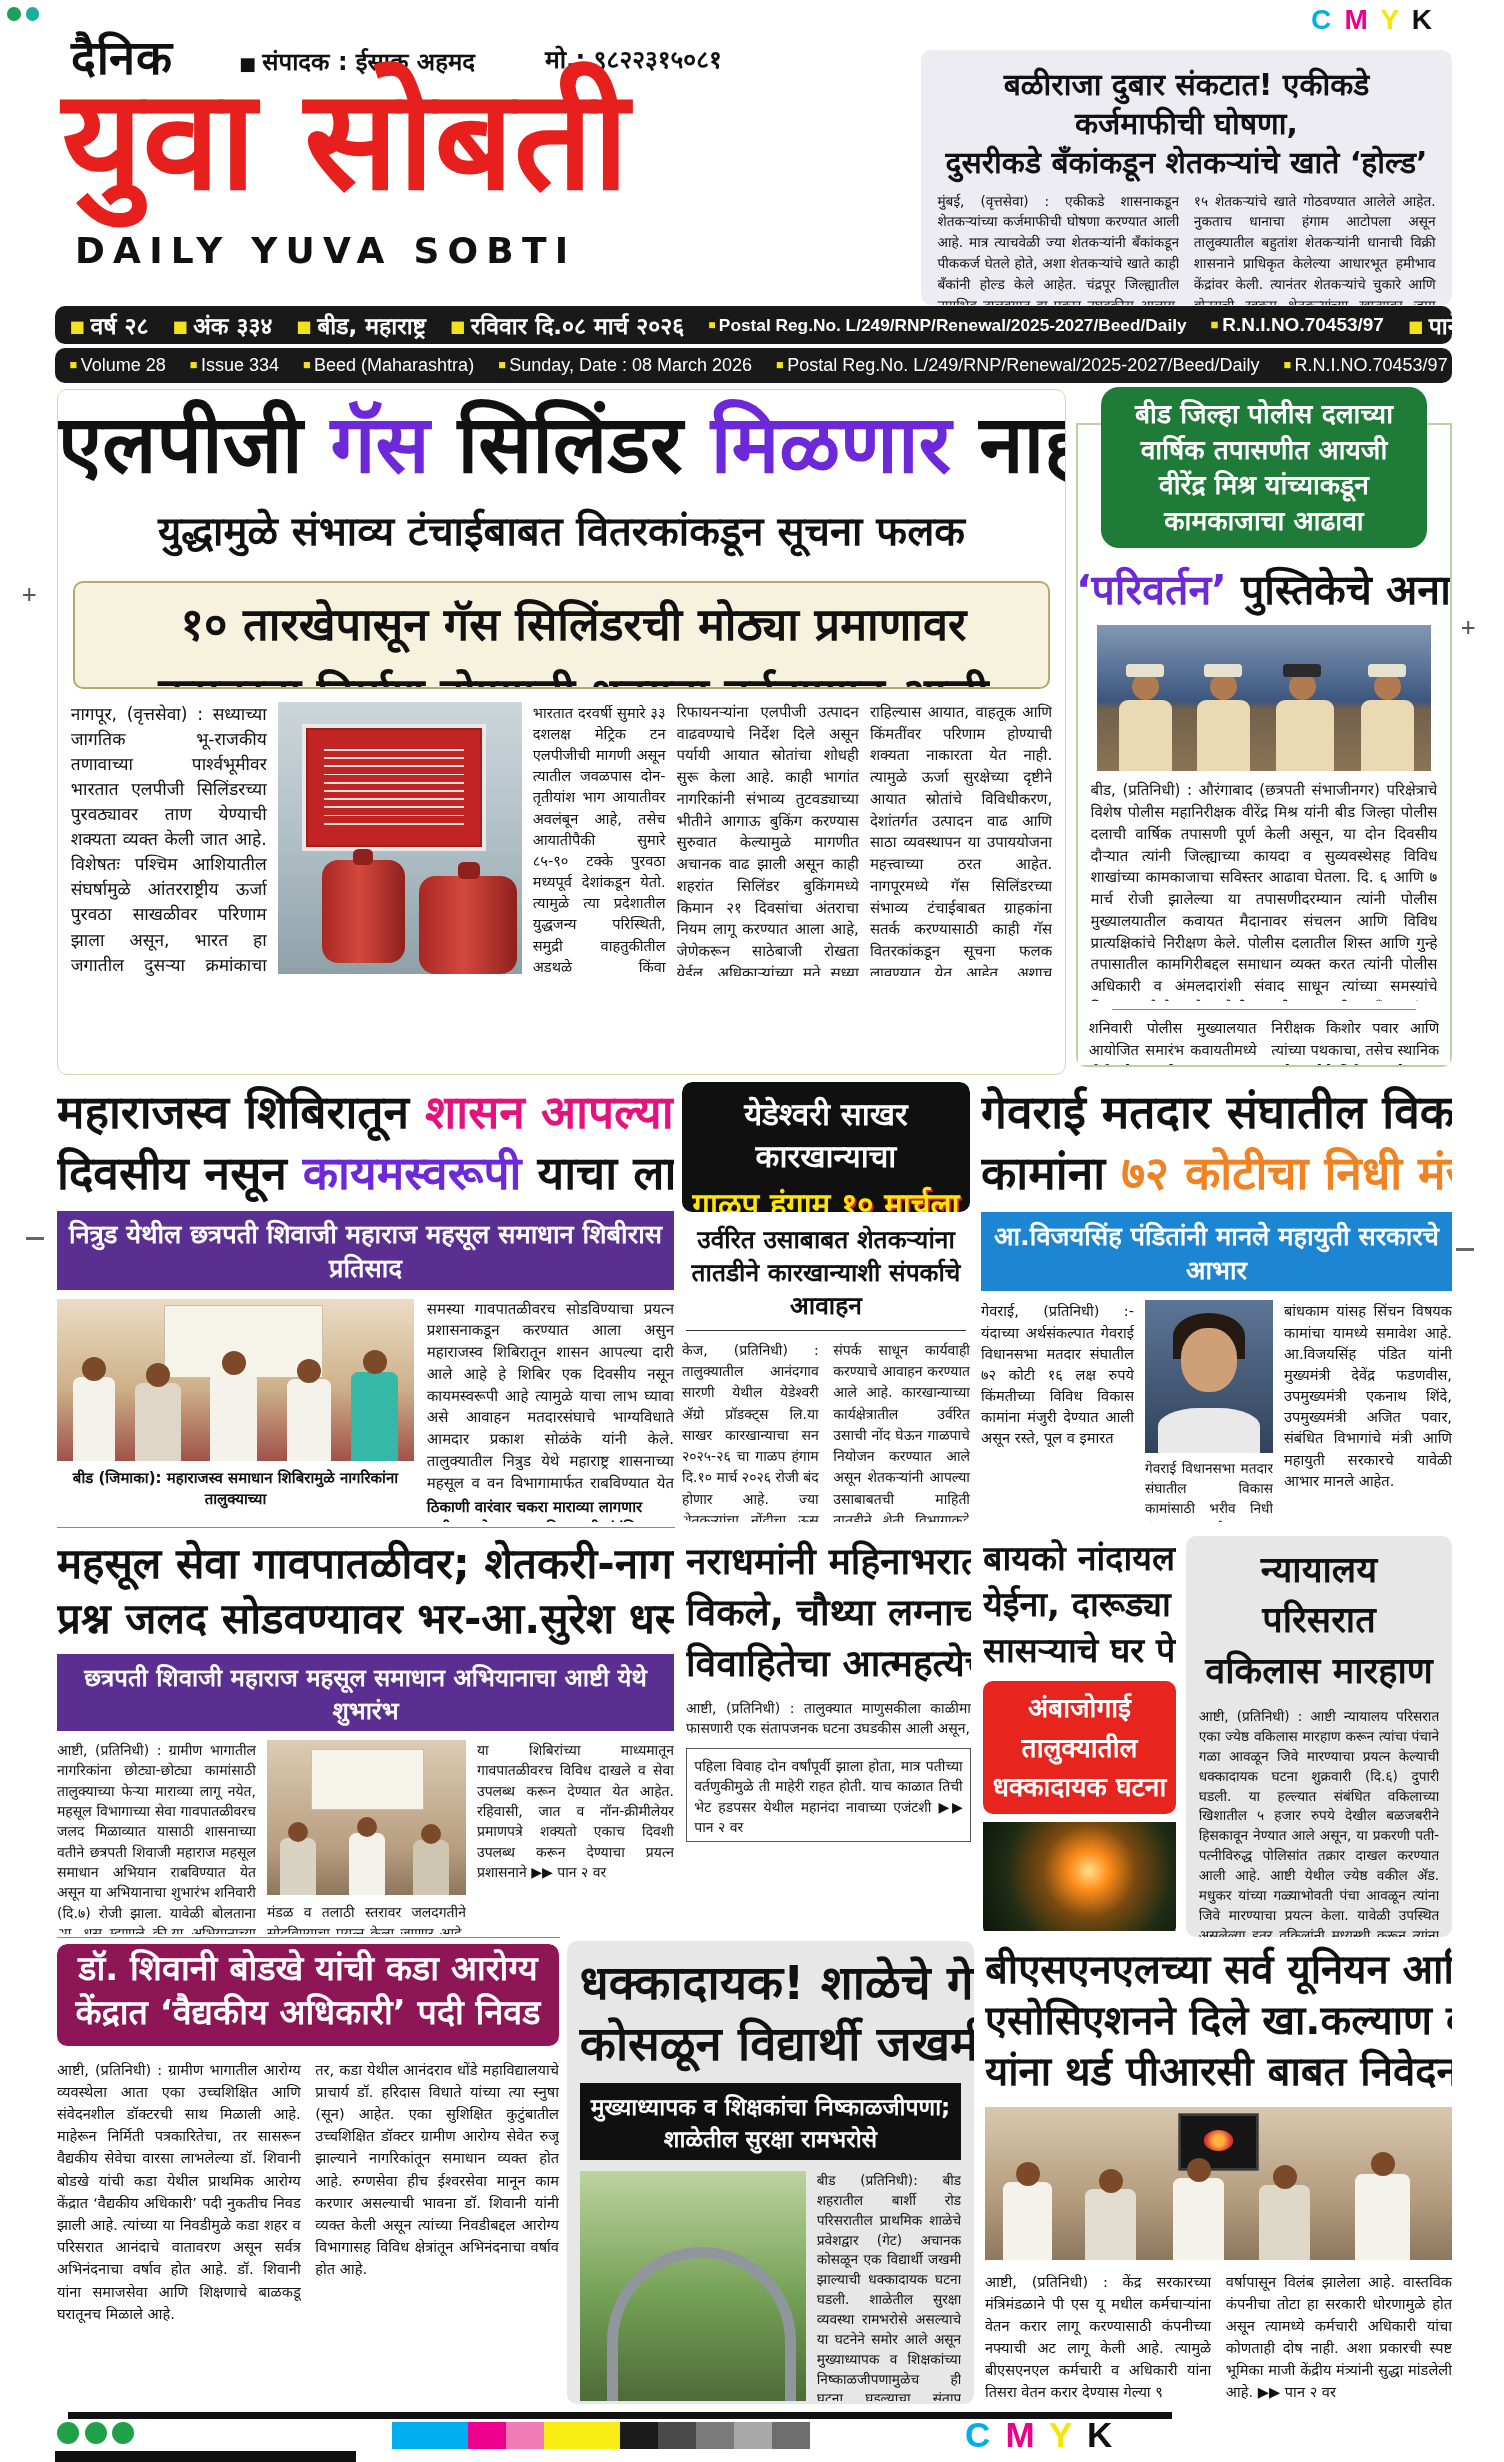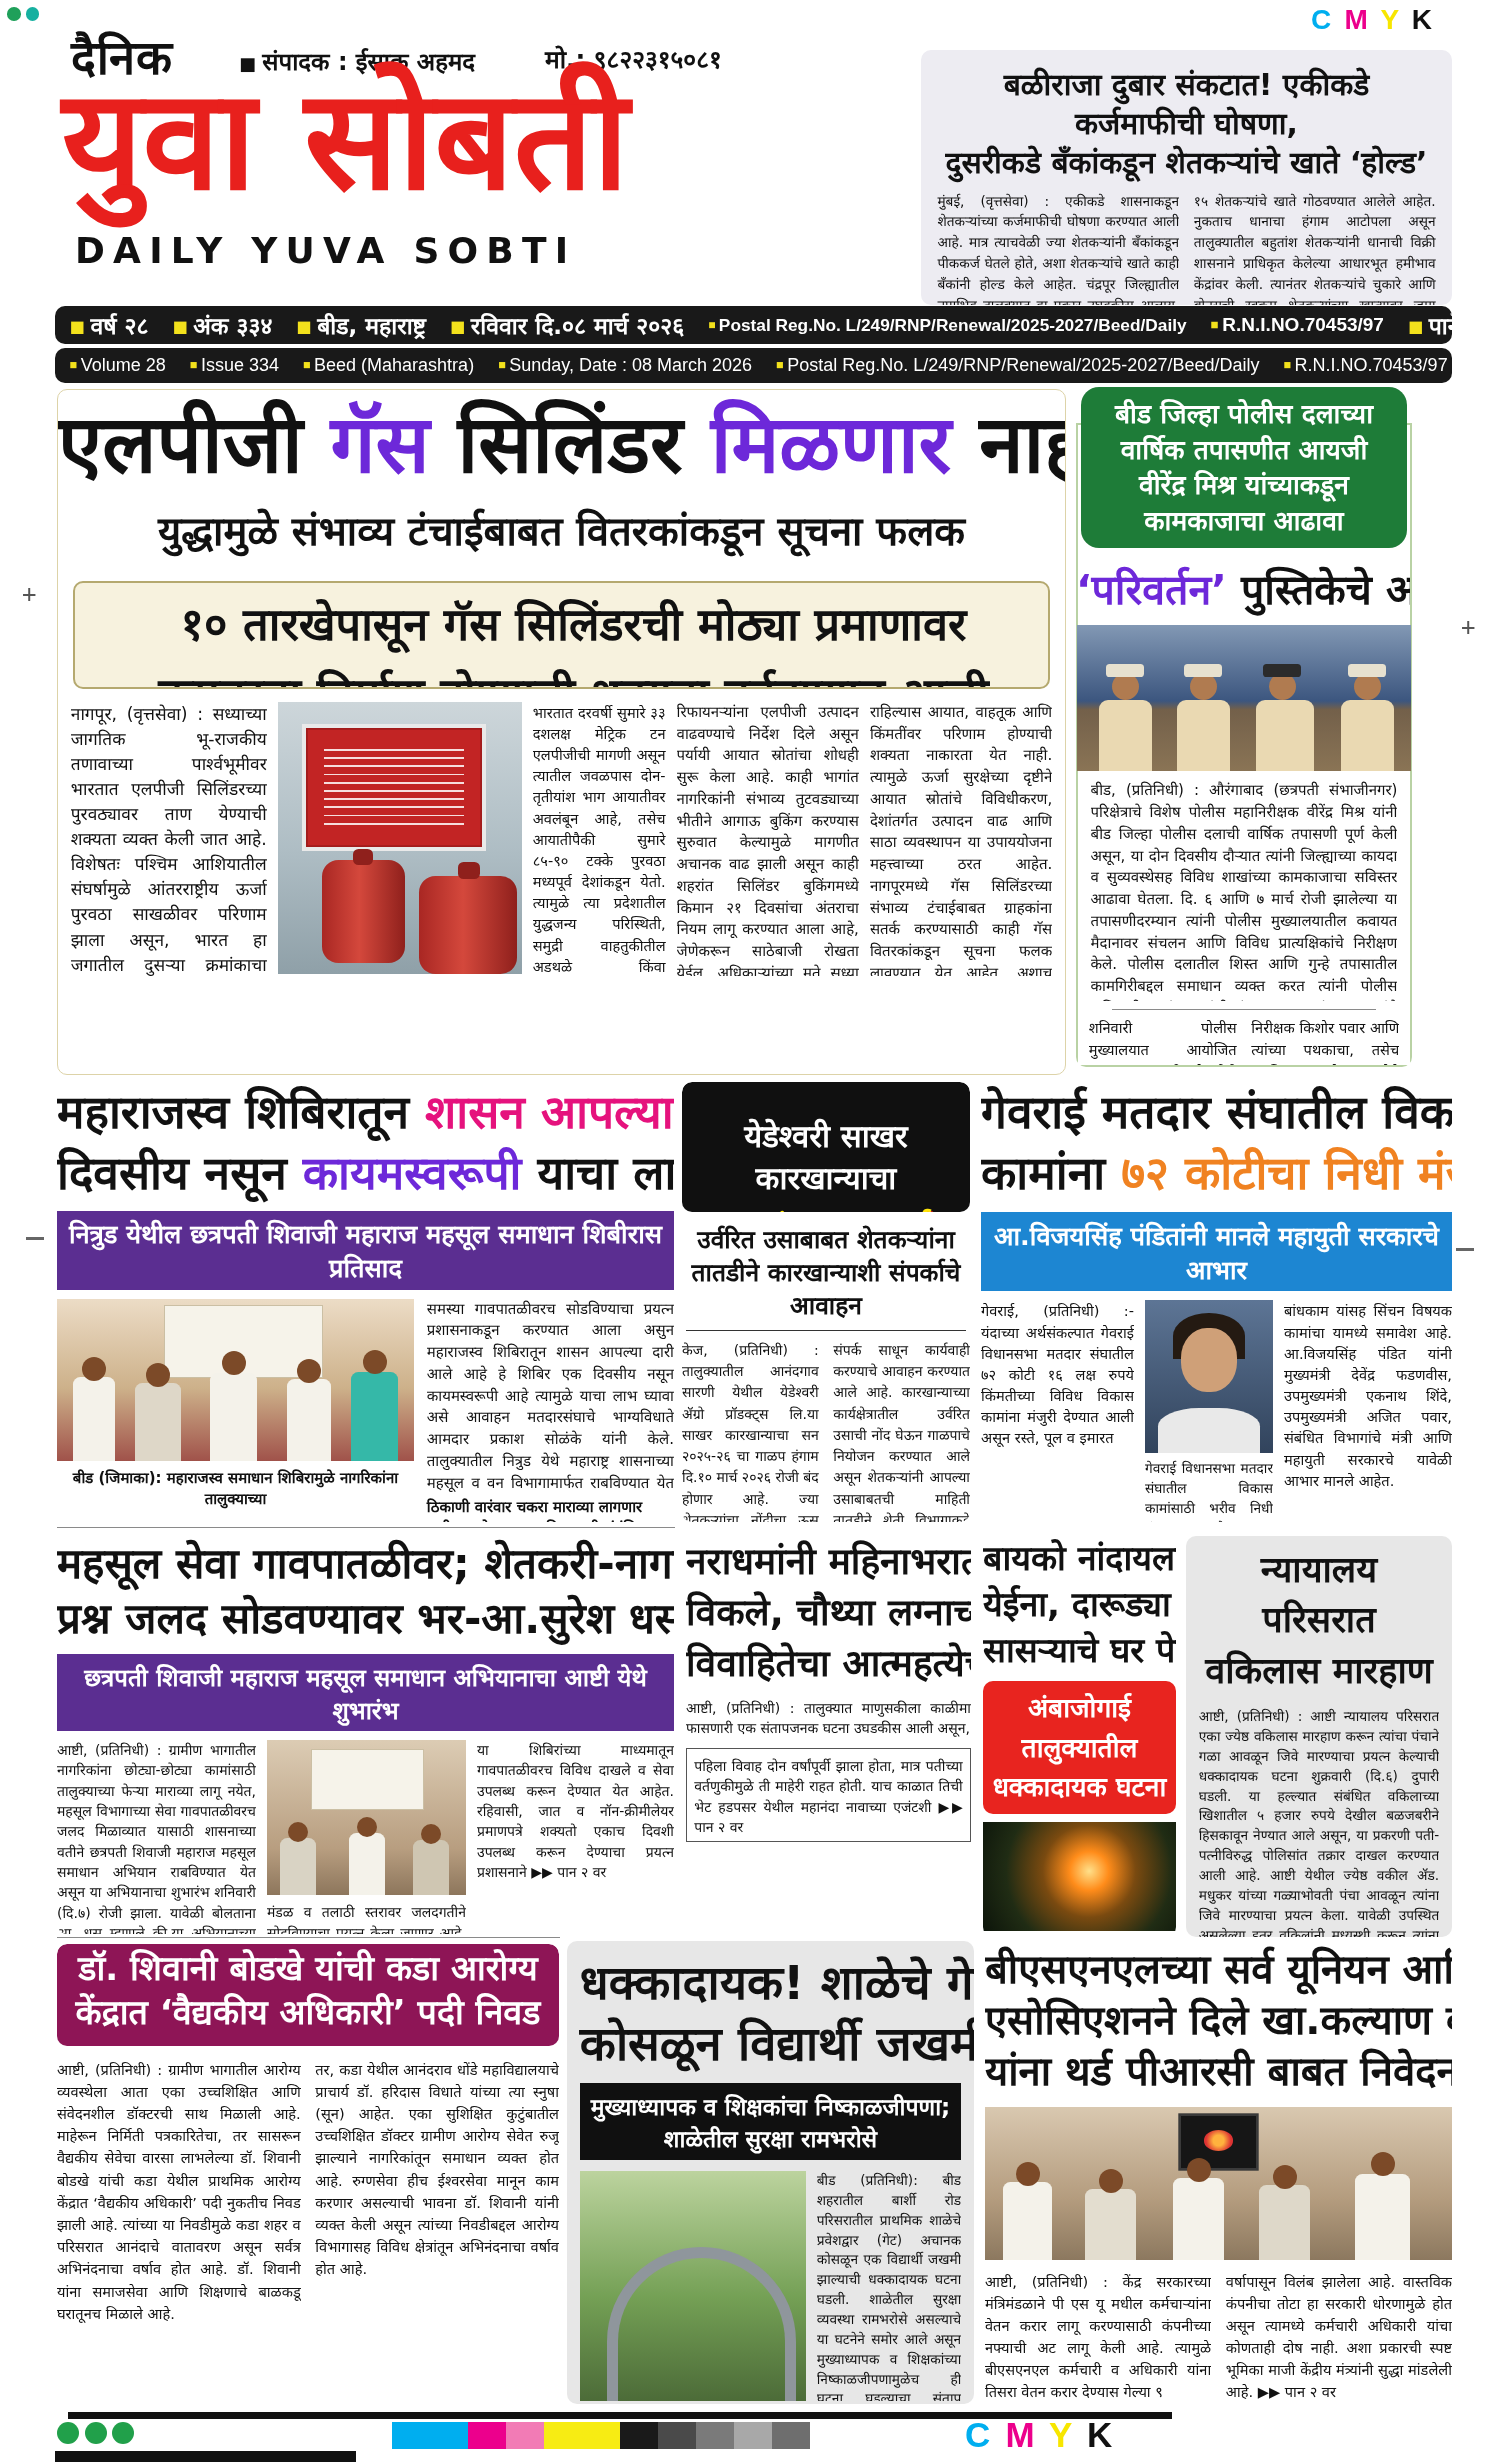--- a/index.html
+++ b/index.html
@@ -162,21 +162,21 @@
         <div class="cyl-neck" style="left:31%;top:54%;width:8%;height:6%;"></div>
         <div class="cyl" style="left:58%;top:64%;width:40%;height:36%;"></div>
         <div class="cyl-neck" style="left:74%;top:59%;width:9%;height:6%;"></div>
       </div>
       <div class="t" style="width:137px;font-size:14.6px;">भारतात दरवर्षी सुमारे ३३ दशलक्ष मेट्रिक टन एलपीजीची मागणी असून त्यातील जवळपास दोन-तृतीयांश भाग आयातीवर अवलंबून आहे, तसेच आयातीपैकी सुमारे ८५-९० टक्के पुरवठा मध्यपूर्व देशांकडून येतो. त्यामुळे त्या प्रदेशातील युद्धजन्य परिस्थिती, समुद्री वाहतुकीतील अडथळे किंवा पुरवठ्यातील खंड यांचा थेट परिणाम भारतातील स्वयंपाक गॅस उपलब्धतेवर होऊ शकतो. याच पार्श्वभूमीवर केंद्र सरकारने संभाव्य तुटवडा टाळण्यासाठी देशांतर्गत</div>
       <div class="t" style="width:188px;font-size:15px;">रिफायनऱ्यांना एलपीजी उत्पादन वाढवण्याचे निर्देश दिले असून पर्यायी आयात स्रोतांचा शोधही सुरू केला आहे. काही भागांत नागरिकांनी संभाव्य तुटवड्याच्या भीतीने आगाऊ बुकिंग करण्यास सुरुवात केल्यामुळे मागणीत अचानक वाढ झाली असून काही शहरांत सिलिंडर बुकिंगमध्ये किमान २१ दिवसांचा अंतराचा नियम लागू करण्यात आला आहे, जेणेकरून साठेबाजी रोखता येईल. अधिकाऱ्यांच्या मते सध्या देशात एलपीजीचा प्रत्यक्ष तुटवडा नसला तरी जागतिक परिस्थिती दीर्घकाळ तणावपूर्ण</div>
       <div class="t" style="width:188px;font-size:15px;">राहिल्यास आयात, वाहतूक आणि किंमतींवर परिणाम होण्याची शक्यता नाकारता येत नाही. त्यामुळे ऊर्जा सुरक्षेच्या दृष्टीने आयात स्रोतांचे विविधीकरण, देशांतर्गत उत्पादन वाढ आणि साठा व्यवस्थापन या उपाययोजना महत्त्वाच्या ठरत आहेत. नागपूरमध्ये गॅस सिलिंडरच्या संभाव्य टंचाईबाबत ग्राहकांना सतर्क करण्यासाठी काही गॅस वितरकांकडून सूचना फलक लावण्यात येत आहेत. अशाच एका फलकावर दिलेल्या माहितीनुसार,  ▶▶ पान २ वर</div>
     </div>
   </div>
 
-  <div class="abs clip" style="left:1076px;top:387px;width:336px;height:680px;">
+  <div class="abs clip" style="left:1076px;top:387px;width:376px;height:680px;">
     <div class="abs pv-border" style="left:0;top:36px;right:0;bottom:0;"></div>
     <div class="pv-kicker c" style="position:relative;width:301px;margin:0 auto;">बीड जिल्हा पोलीस दलाच्या वार्षिक तपासणीत आयजी वीरेंद्र मिश्र यांच्याकडून कामकाजाचा आढावा</div>
     <div class="pv-h c" style="margin-top:12.8px;"><span class="red">‘परिवर्तन’</span><span> पुस्तिकेचे अनावरण</span></div>
     <div class="photo ph-police" style="width:334px;height:146px;margin:9px auto 0 auto;">
       <div class="pfig" style="left:22px;">
           <div class="phead"></div>
           <div class="pcap"></div>
         </div>
       <div class="pfig" style="left:100px;">
           <div class="phead"></div>
@@ -228,21 +228,21 @@
         <div class="caption c" style="margin-top:7.3px;">बीड (जिमाका): महाराजस्व समाधान शिबिरामुळे नागरिकांना तालुक्याच्या</div>
       </div>
       <div style="flex:1;">
         <div class="body-t" style="font-size:15px;height:193px;">समस्या गावपातळीवरच सोडविण्याचा प्रयत्न प्रशासनाकडून करण्यात आला असुन महाराजस्व शिबिरातून शासन आपल्या दारी आले आहे हे शिबिर एक दिवसीय नसून कायमस्वरूपी आहे त्यामुळे याचा लाभ घ्यावा असे आवाहन मतदारसंघाचे भाग्यविधाते आमदार प्रकाश सोळंके यांनी केले. तालुक्यातील नित्रुड येथे महाराष्ट्र शासनाच्या महसूल व वन विभागामार्फत राबविण्यात येत असलेल्या छत्रपती शिवाजी महाराज  ▶▶ पान २ वर</div>
         <div class="caption" style="margin-top:5.5px;">ठिकाणी वारंवार चकरा माराव्या लागणार नाहीत, तसेच महसूल विभागाशी संबंधित</div>
       </div>
     </div>
   </div>
 
   <div class="abs clip" style="left:682px;top:1082px;width:288px;height:440px;">
-    <div class="blackbox c clip" style="height:130px;padding-top:32px;box-sizing:border-box;">
+    <div class="blackbox c clip" style="height:130px;padding-top:10px;box-sizing:border-box;">
       <div class="yed-l1">येडेश्वरी साखर कारखान्याचा</div>
       <div class="yed-l2" style="margin-top:5.5px;"><span>गाळप हंगाम </span><span class="rsh">१० मार्चला होणार बंद</span></div>
     </div>
     <div class="yed-sub c" style="margin:11px 3.6px 0 3.6px;padding-bottom:7.3px;border-bottom:1.8px solid #333;">उर्वरित उसाबाबत शेतकऱ्यांना तातडीने कारखान्याशी संपर्काचे आवाहन</div>
     <div class="twocol" style="margin-top:9px;height:228px;">
       <div style="font-size:14px;">केज, (प्रतिनिधी) : तालुक्यातील आनंदगाव सारणी येथील येडेश्वरी ॲग्रो प्रॉडक्ट्स लि.या साखर कारखान्याचा सन २०२५-२६ चा गाळप हंगाम दि.१० मार्च २०२६ रोजी बंद होणार आहे. ज्या शेतकऱ्यांचा नोंदीचा ऊस अद्याप शिल्लक असेल त्यांनी तातडीने कारखान्याशी</div>
       <div style="font-size:14px;">संपर्क साधून कार्यवाही करण्याचे आवाहन करण्यात आले आहे. कारखान्याच्या कार्यक्षेत्रातील उर्वरित उसाची नोंद घेऊन गाळपाचे नियोजन करण्यात आले असून शेतकऱ्यांनी आपल्या उसाबाबतची माहिती तातडीने शेती विभागाकडे द्यावी, असे आवाहन करण्यात आले आहे.  ▶▶ पान २ वर</div>
     </div>
   </div>
 

